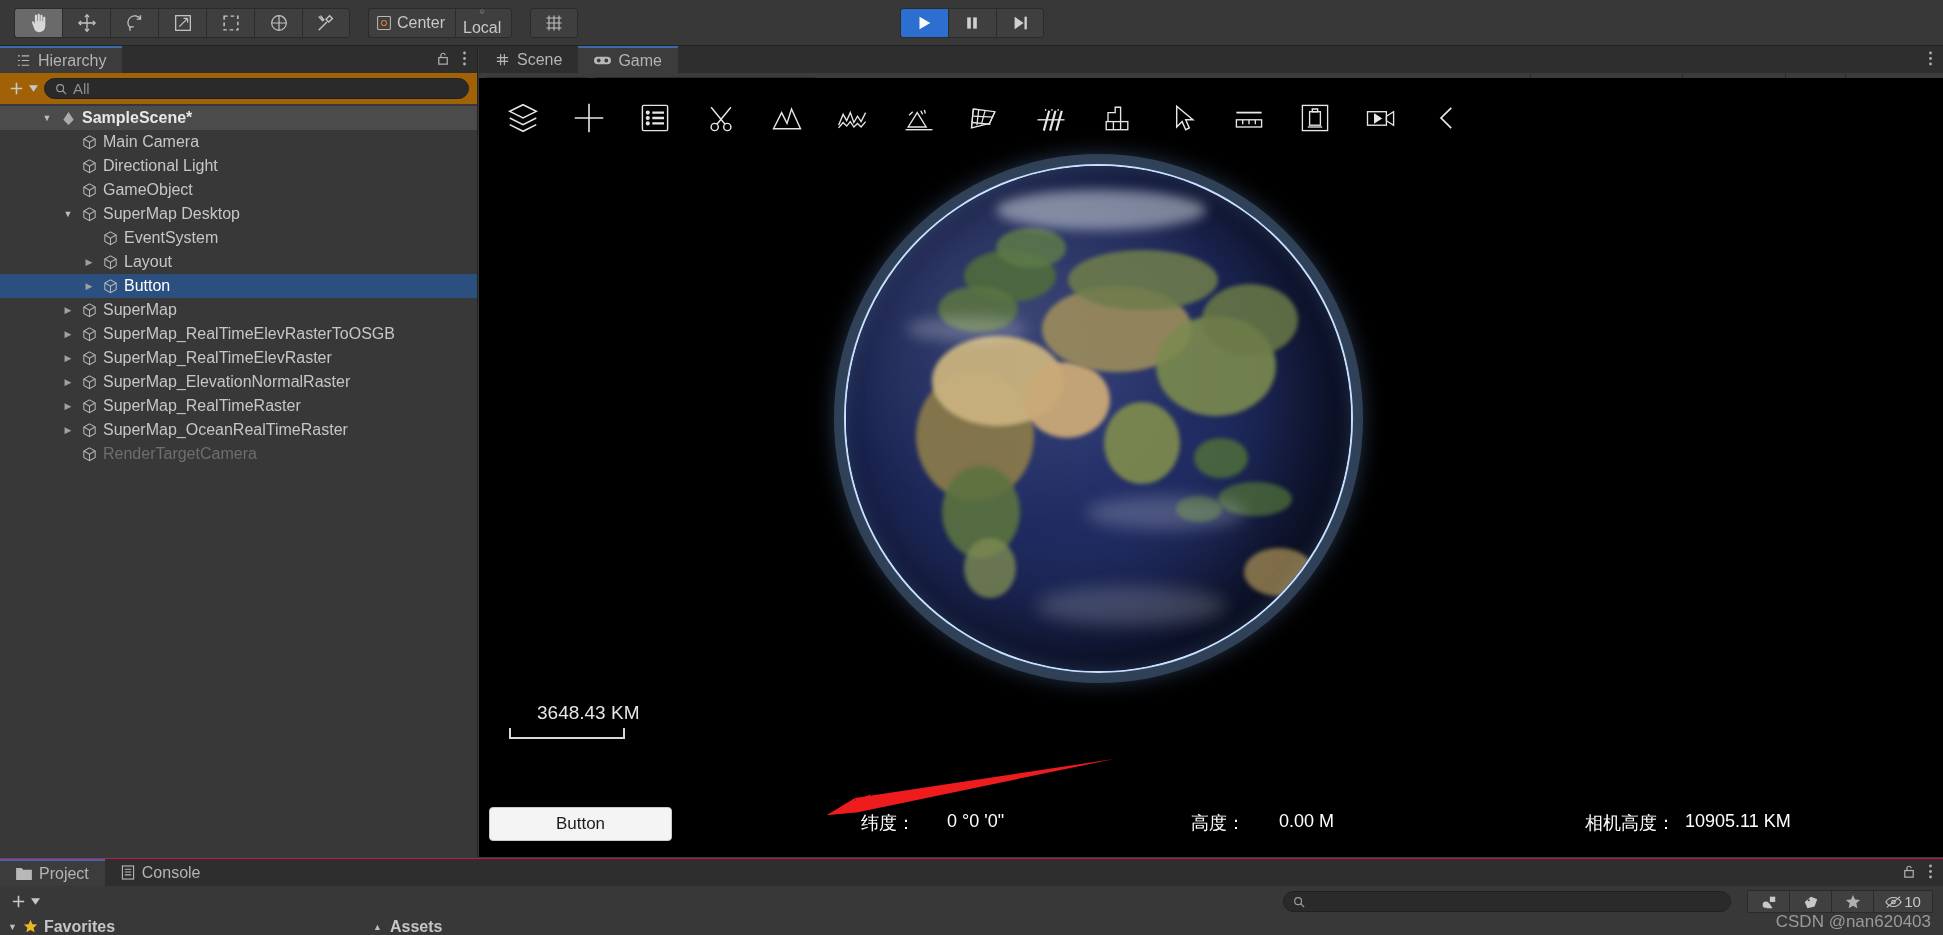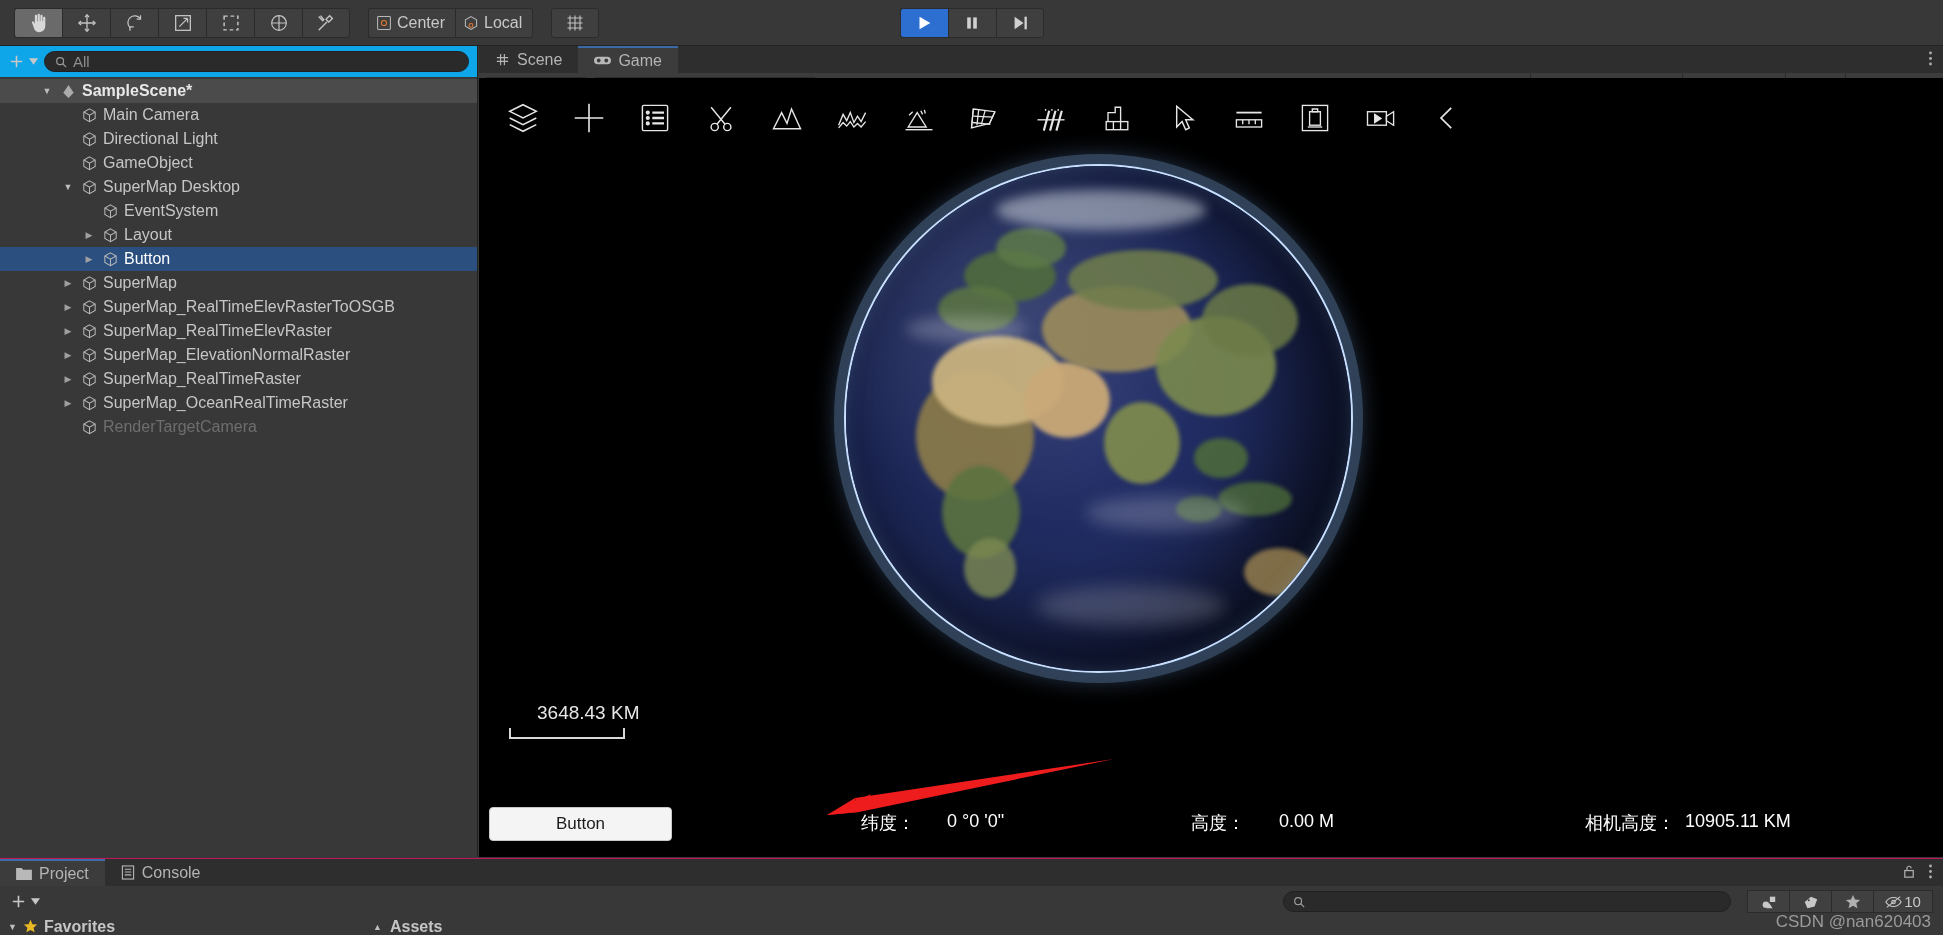--- a/index.html
+++ b/index.html
@@ -29,21 +29,21 @@
   .tbtn:last-child { border-radius: 0 3px 3px 0; border-right: 1px solid #2b2b2b; }
   .tbtn.active { background: #6a6a6a; }
   .tbtn svg { display: block; }
   .pivot-group { display: flex; align-items: center; margin-left: 18px; }
   .pvbtn {
     height: 30px; background: #3f3f3f; border: 1px solid #2b2b2b;
     display: flex; align-items: center; gap: 5px;
     padding: 0 10px 0 7px; color: #c8c8c8; font-size: 16px;
   }
   .pvbtn:first-child { border-radius: 3px 0 0 3px; border-right: none; }
-  .pvbtn:last-child { border-radius: 0 3px 3px 0; }
+  .pvbtn:last-child { border-radius: 0 3px 3px 0; flex-direction: column; }
   .grid-group { margin-left: 18px; display: flex; }
   .play-group {
     position: absolute; left: 50%; transform: translateX(-50%);
     display: flex; align-items: center;
   }
   .pbtn {
     width: 48px; height: 30px; background: #3f3f3f;
     border: 1px solid #2b2b2b; border-right: none;
     display: flex; align-items: center; justify-content: center;
   }
@@ -57,21 +57,21 @@
     background: #383838; border-right: 1px solid #232323;
   }
   .tabrow { height: 27px; display: flex; align-items: flex-end; background: #2e2e2e; position: relative; }
   .tab {
     height: 27px; display: flex; align-items: center; gap: 7px;
     padding: 0 16px; font-size: 16px; color: #b4b4b4; background: #2e2e2e;
   }
   .tab.active { background: #3c3c3c; border-top: 2px solid #3d6ba8; }
   .hdr-right { position: absolute; right: 10px; top: 4px; display: flex; gap: 12px; align-items: center; }
   .searchrow {
-    height: 31px; background: #0ea5e9; display: flex; align-items: center;
+    height: 31px; background: #a16207; display: flex; align-items: center;
     gap: 6px; padding: 0 8px;
   }
   .plus-drop { display: flex; align-items: center; gap: 4px; color: #c8c8c8; }
   .searchbox {
     flex: 1; height: 21px; background: #2a2a2a; border: 1px solid #202020;
     border-radius: 11px; display: flex; align-items: center; gap: 6px;
     padding: 0 10px; color: #8e8e8e; font-size: 15px;
   }
   .tree { padding-top: 2px; font-size: 16px; }
   .node {
@@ -270,20 +270,43 @@
       <div class="pbtn">
         <svg width="18" height="18" viewBox="0 0 20 20" fill="#d0d0d0">
             <path d="M4 3l10 7-10 7z"></path>
             <rect x="15" y="3" width="2.6" height="14"></rect>
           </svg>
       </div>
     </div>
   </div>
 
   <div class="hierarchy">
+    <div class="tabrow">
+      <div class="tab active">
+        <svg width="15" height="15" viewBox="0 0 16 16" stroke="#b8b8b8" stroke-width="1.2" fill="none">
+            <path d="M2 3h2M2 8h2M2 13h2M6 3h8M6 8h8M6 13h8"></path>
+          </svg>
+        <span>Hierarchy</span>
+      </div>
+      <div class="hdr-right">
+        <span>
+          <svg width="14" height="15" viewBox="0 0 14 16" stroke="#b0b0b0" stroke-width="1.3" fill="none">
+              <rect x="2.5" y="7" width="9" height="7"></rect>
+              <path d="M4.8 7V4.6a2.2 2.2 0 014.4 0"></path>
+            </svg>
+        </span>
+        <span>
+          <svg width="5" height="17" viewBox="0 0 5 17" fill="#b0b0b0">
+              <circle cx="2.5" cy="3" r="1.4"></circle>
+              <circle cx="2.5" cy="8.5" r="1.4"></circle>
+              <circle cx="2.5" cy="14" r="1.4"></circle>
+            </svg>
+        </span>
+      </div>
+    </div>
 
     <div class="searchrow">
       <div class="plus-drop">
         <svg width="17" height="17" viewBox="0 0 18 18" stroke="#c8c8c8" stroke-width="1.7">
             <path d="M9 3v12M3 9h12"></path>
           </svg>
         <svg width="9" height="7" viewBox="0 0 10 7" fill="#c8c8c8">
             <path d="M0 0h10L5 7z"></path>
           </svg>
       </div>

